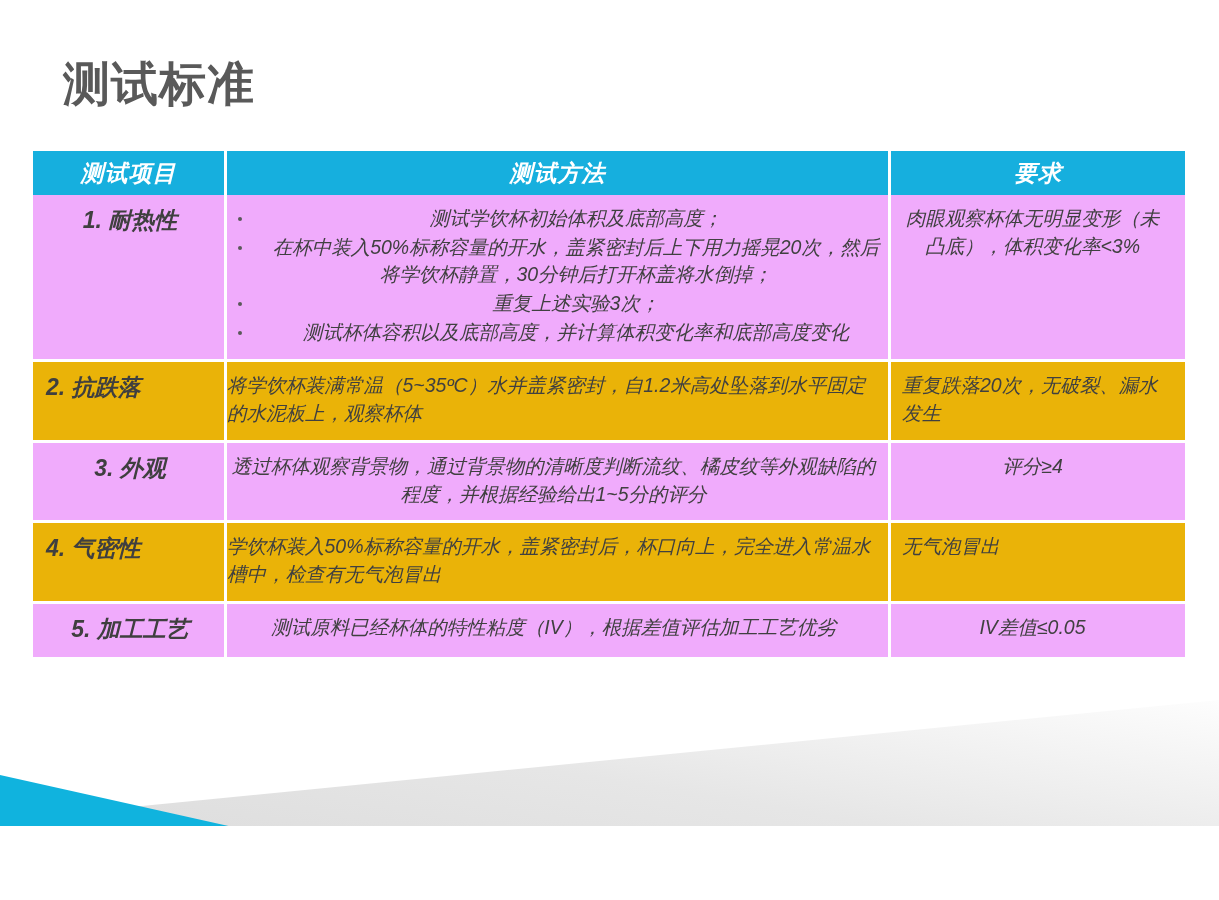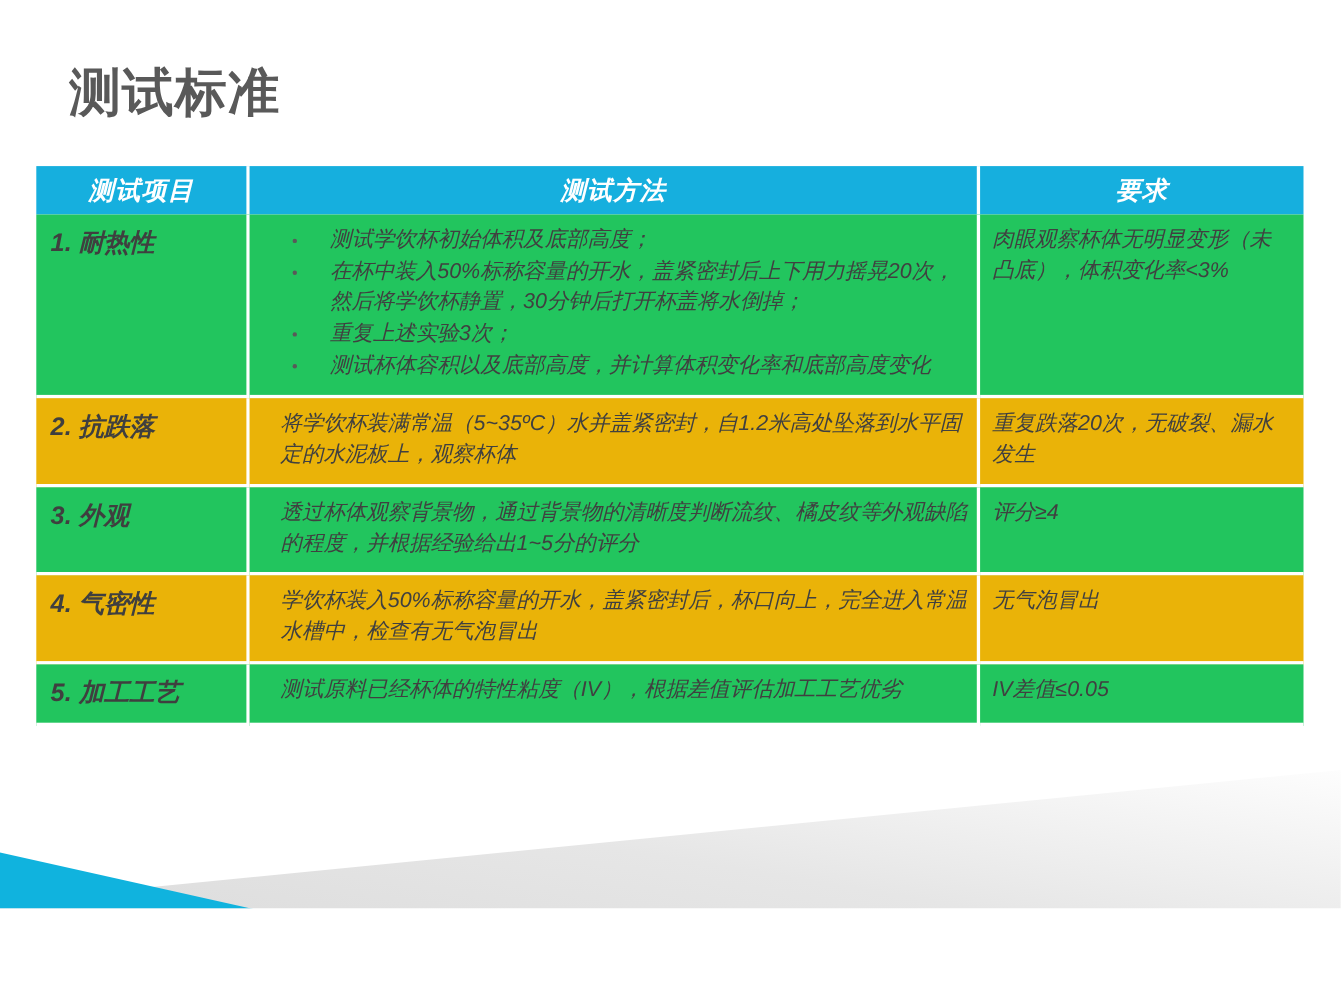--- a/index.html
+++ b/index.html
@@ -66,32 +66,32 @@
     vertical-align: top;
     font-size: 19.5px;
     color: #404040;
     padding: 10px 10px 12px 10px;
     border-right: 3px solid #ffffff;
     border-bottom: 3px solid #ffffff;
     line-height: 1.42;
   }
   tbody td:last-child { border-right: none; }
 
-  tbody tr.odd td { background: #22c55e; }
+  tbody tr.odd td { background: #f0abfc; text-align: center; }
   tbody tr.even td { background: #eab308; }
 
   td.item {
     font-weight: bold;
     font-size: 23px;
     color: #3F3F3F;
     padding-left: 13px;
     padding-top: 9px;
     white-space: nowrap;
   }
-  td.method { padding-left: 28px; padding-right: 8px; }
+  td.method { padding-left: 0; padding-right: 8px; }
   td.req { padding-left: 11px; padding-right: 22px; }
 
   ul.bullets {
     margin: 0;
     padding: 0;
     list-style: none;
   }
   ul.bullets li {
     position: relative;
     padding-left: 45px;

